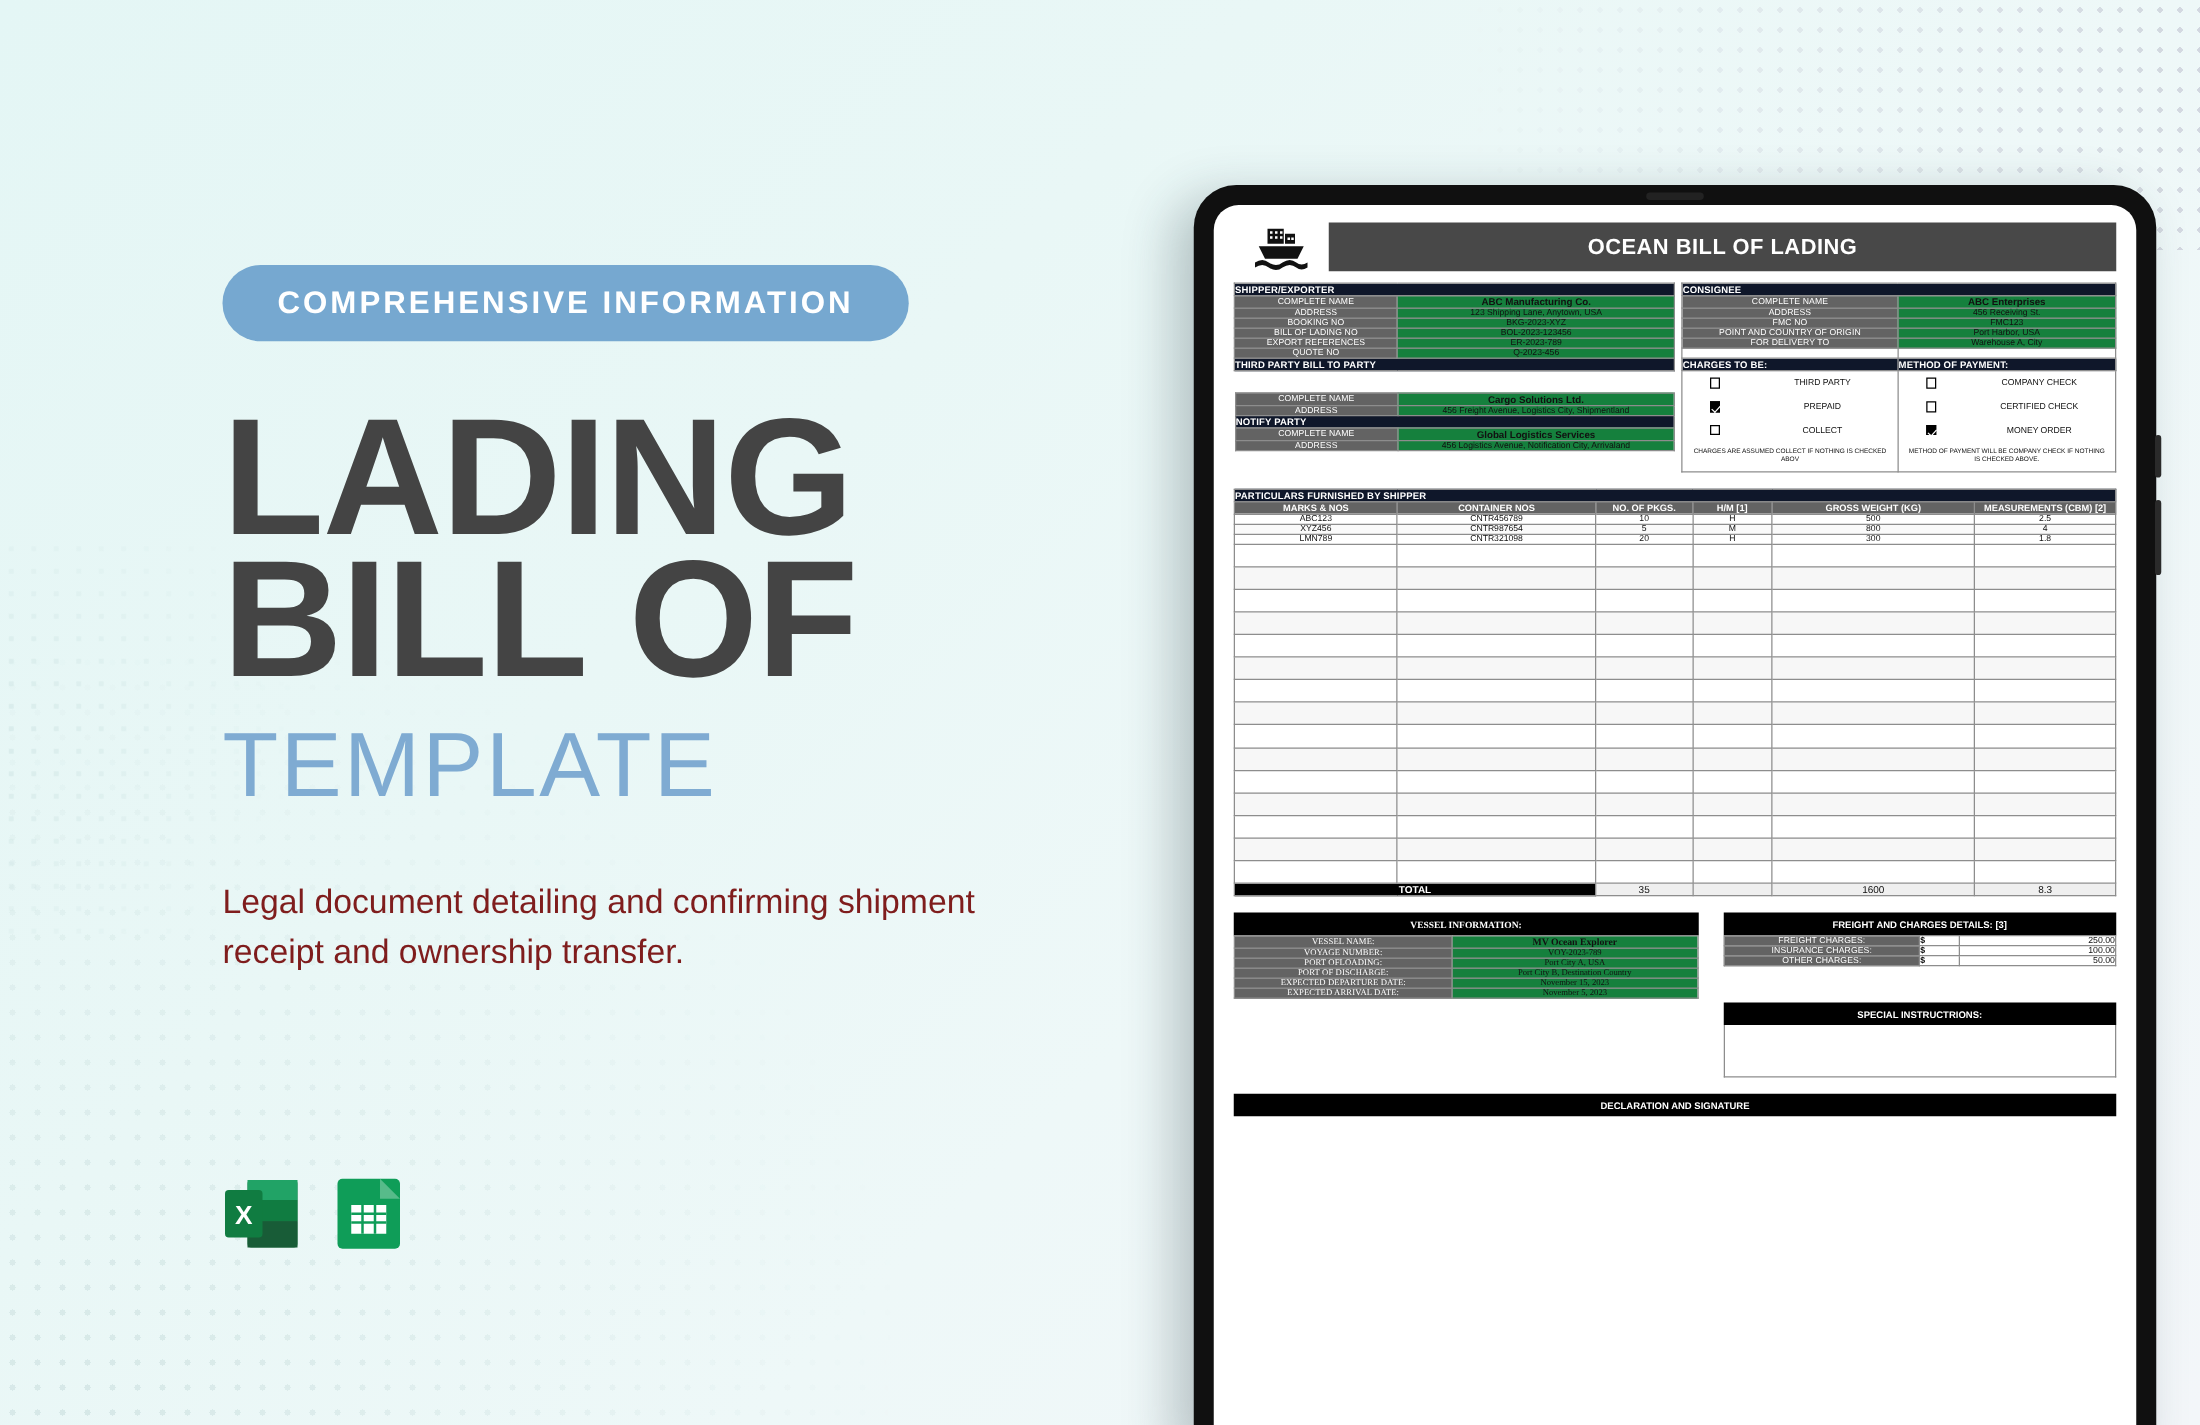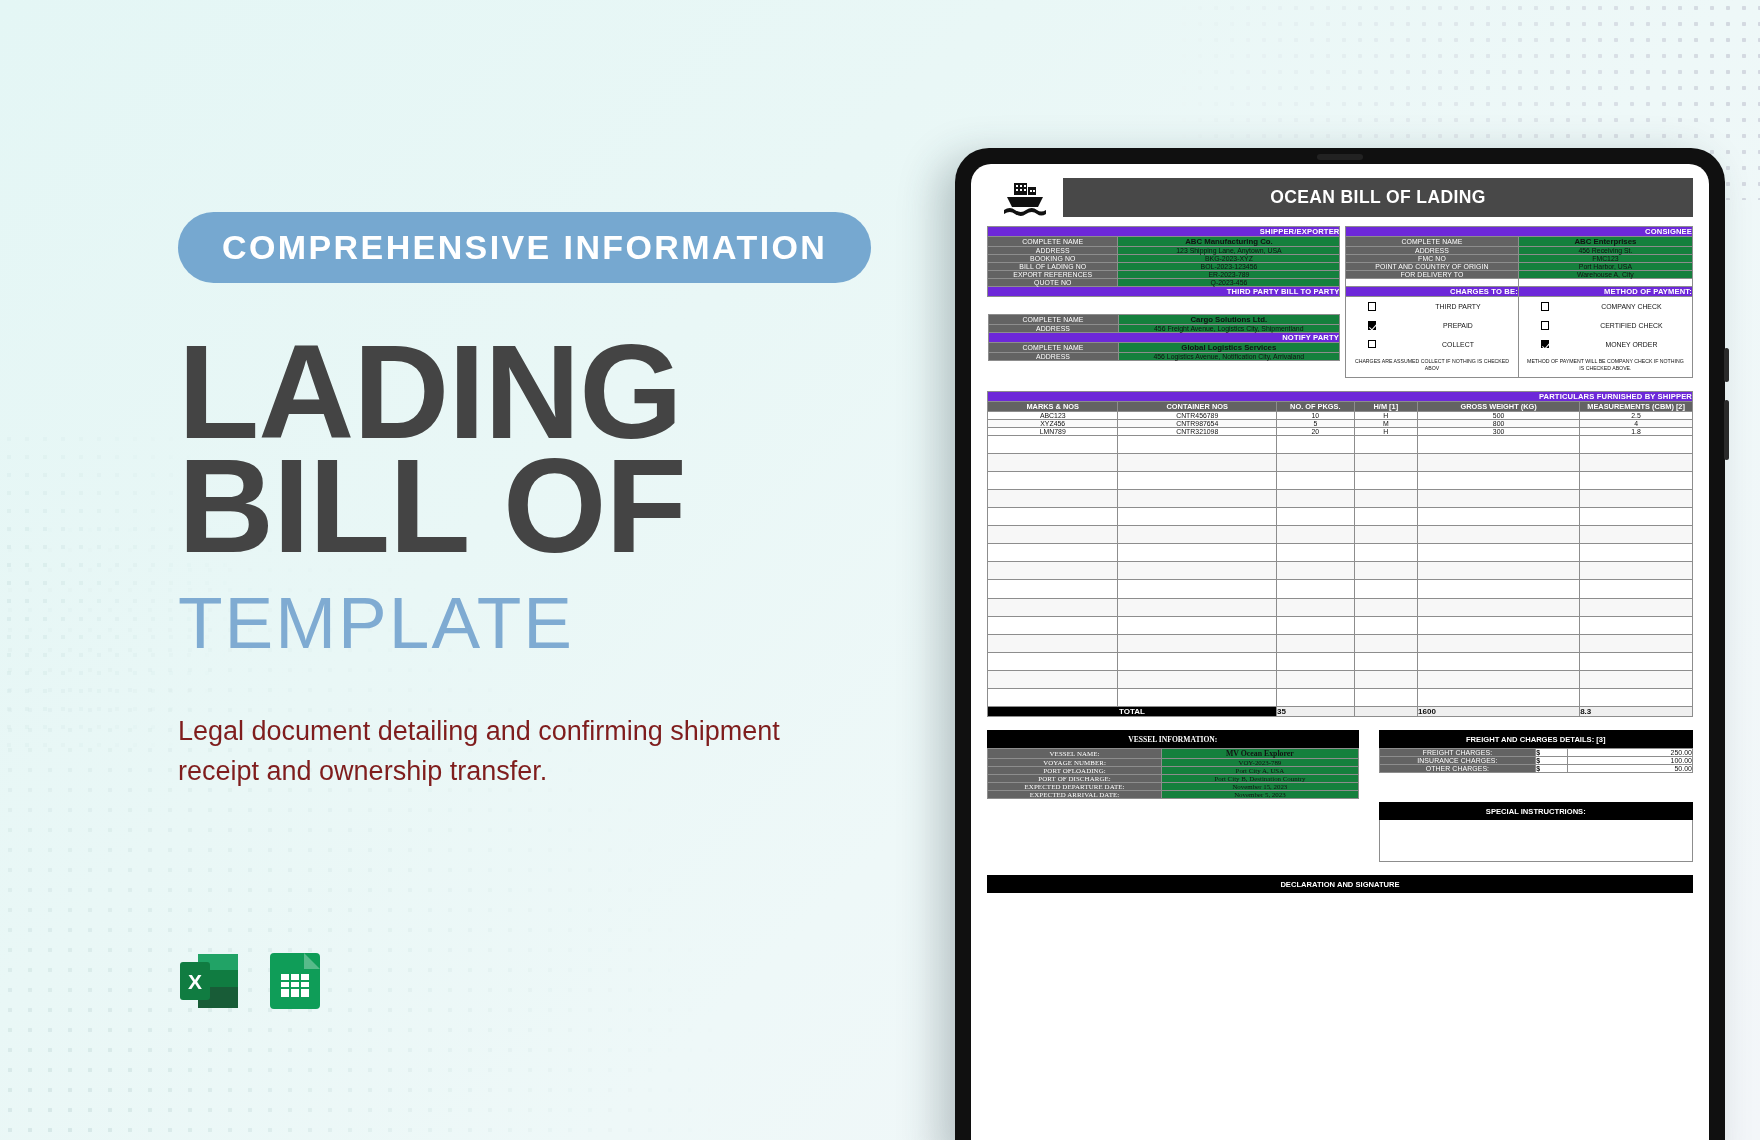--- a/index.html
+++ b/index.html
@@ -40,21 +40,21 @@
   }
 
   
   #promo { position: absolute; left: 178px; top: 0; width: 700px; height: 1140px; }
 
   .badge {
     display: inline-flex; align-items: center; justify-content: center;
     background: #76a8d0; color: #fff;
     border-radius: 40px;
     padding: 16px 44px;
-    font-size: 34px; font-weight: 700; letter-spacing: 2.4px;
+    font-size: 25px; font-weight: 700; letter-spacing: 2.4px;
     font-stretch: condensed;
     margin-top: 212px;
   }
   .title {
     color: #444444;
     font-size: 133px; line-height: .86;
     font-weight: 700; letter-spacing: -1px;
     margin-top: 52px;
     font-stretch: condensed;
   }
@@ -98,21 +98,21 @@
   .doc-head { display: flex; align-items: center; gap: 0; margin-bottom: 9px; }
   .ship-logo { width: 76px; flex: 0 0 76px; display: flex; align-items: center; justify-content: center; }
   .doc-title {
     flex: 1; background: #484848; color: #fff;
     text-align: center; font-weight: 700; font-size: 17.5px;
     letter-spacing: .4px; padding: 9px 1px;
   }
 
   table.grid { width: 100%; border-collapse: collapse; table-layout: fixed; }
   table.grid td, table.grid th { border: 1px solid #8d8d8d; padding: 0; }
-  .hdr-black { background: #6d28d9; color: #fff; font-weight: 700; font-size: 7.6px; text-align: right; padding: 4.5px 0; letter-spacing: .15px; margin-left: 44px; }
+  .hdr-black { background: #0f172a; color: #fff; font-weight: 700; font-size: 7.6px; text-align: left; padding: 4.5px 0; letter-spacing: .15px; margin-left: 44px; }
   .lbl { background: #636363; color: #fff; text-align: center; font-size: 6.9px; padding: 4.2px 2px; letter-spacing: .1px; }
   .val { background: #15803d; text-align: center; font-size: 6.9px; padding: 4.2px 3px; }
   .val.b { font-weight: 700; font-size: 7.8px; }
   .val.empty { background: #fff; }
 
   
   .chk-cell { background: #fff; padding: 0; vertical-align: top; }
   .chk-row { display: flex; align-items: center; height: 18.9px; border-bottom: 0; }
   .chk-box-wrap { width: 52px; display: flex; justify-content: center; align-items: center; }
   .cbox { width: 8.5px; height: 8.5px; border: 1.2px solid #000; display: inline-block; position: relative; background: #fff; }
@@ -127,21 +127,21 @@
 
   .col-sep { background: #fff; border: none !important; }
 
   
   .ph { background: #636363; color: #fff; font-weight: 700; font-size: 7.4px; text-align: center; padding: 5px 1px; }
   .prow td { font-size: 6.9px; text-align: center; padding: 4px 2px; background: #fff; }
   .prow:nth-child(even) td { background: #fafafa; }
   .blank td { height: 18.1px; background: #fff; }
   .blank:nth-child(even) td { background: #f7f7f7; }
   .total-lbl { background: #000; color: #fff; font-weight: 700; text-align: center; padding: 4.5px 8px; font-size: 8px; margin-left: 11px; }
-  .total-val { background: #efefef; font-weight: 700; font-size: 8px; padding: 4.5px 2px; }
+  .total-val { background: #efefef; text-align: center; font-weight: 400; font-size: 8px; padding: 4.5px 2px; }
 
   
   #bottom { display: flex; gap: 20px; margin-top: 13px; }
   #bot-left { width: 390px; font-family: Liberation Serif, serif; }
   #bot-right { margin-left: auto; width: 330px; }
   .blk-head { background: #000; color: #fff; font-weight: 700; font-size: 7.6px; text-align: center; padding: 4.5px 0; }
   .money { text-align: right; font-size: 7px; padding: 4.2px 6px; background: #fff; }
   .dollar { text-align: left; font-size: 7px; padding: 4.2px 4px; background:#fff; font-weight: 700;}
   .si-box { height: 42px; background: #fff; border: 1px solid #8d8d8d; border-top: none; }
   #decl { margin-top: 13px; }

